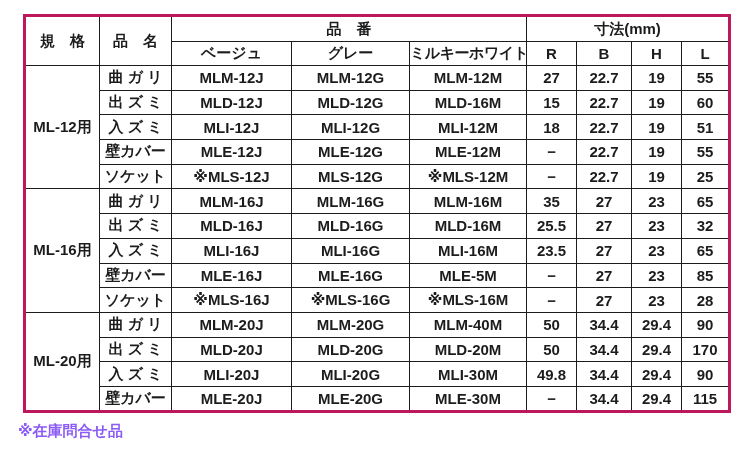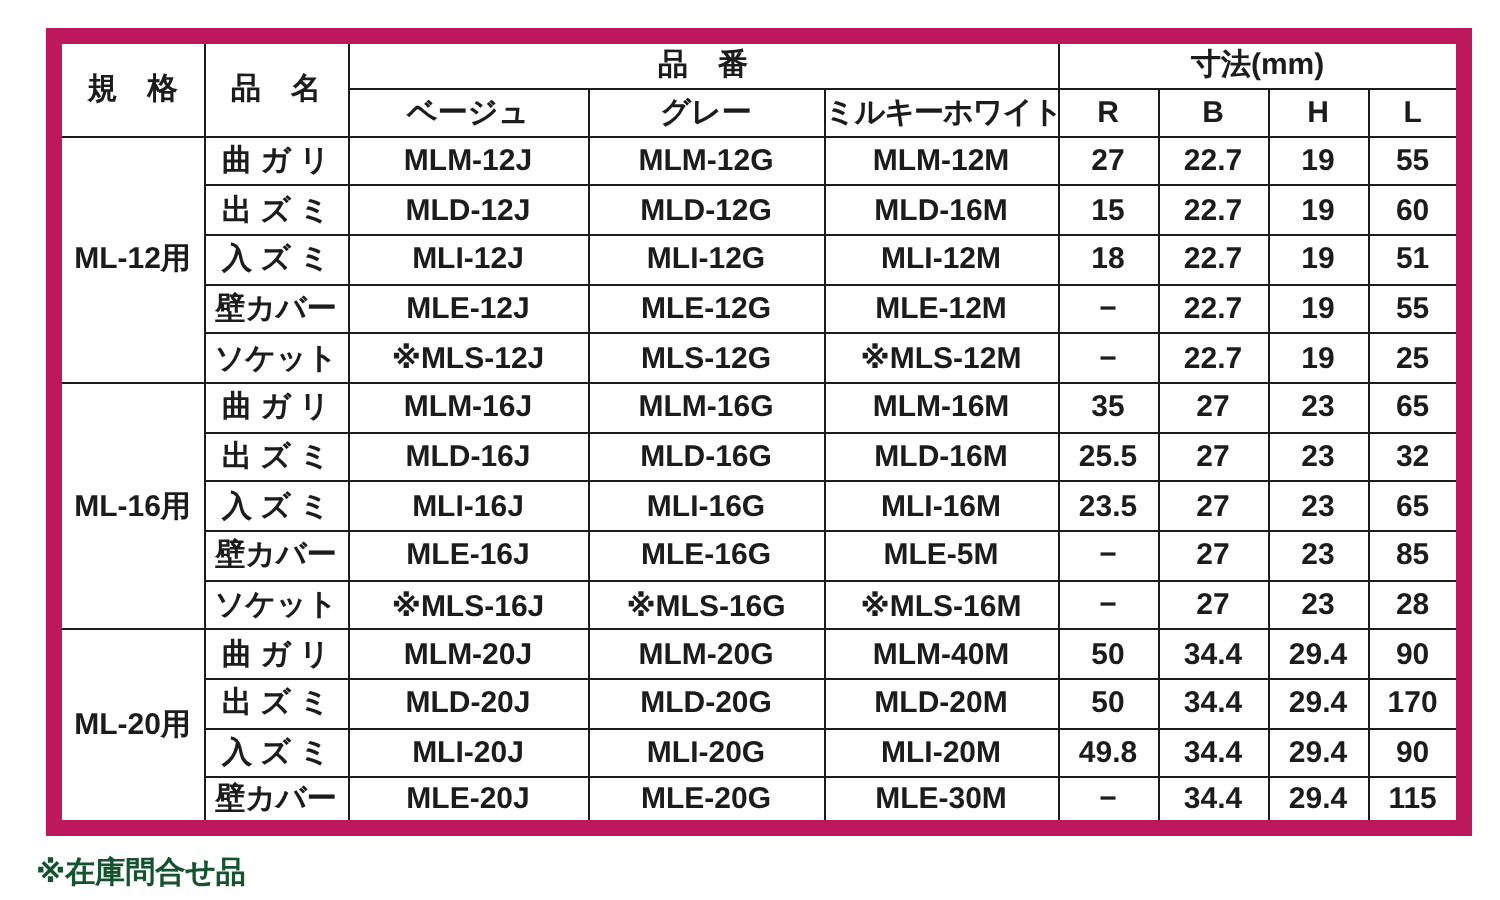--- a/index.html
+++ b/index.html
@@ -9,21 +9,21 @@
     height: 450px;
     background: #ffffff;
     font-family: "Liberation Sans", "DejaVu Sans", sans-serif;
     color: #1c1c1c;
   }
   .spec-table {
     border-collapse: collapse;
     table-layout: fixed;
     margin: 14px 0 0 23px;
     width: 705px;
-    border: 8px solid #be185d;
+    border: 3px solid #be185d;
   }
   .spec-table th, .spec-table td {
     border: 1px solid #1c1c1c;
     text-align: center;
     vertical-align: middle;
     font-weight: bold;
     font-size: 15px;
     padding: 0;
     white-space: nowrap;
     overflow: hidden;
@@ -40,21 +40,21 @@
   .col-r { width: 50px; }
   .col-b { width: 55px; }
   .col-h { width: 50px; }
   .col-l { width: 48px; }
   .white-hdr { font-size: 13.5px; letter-spacing: -0.5px; }
   .group-cell { font-size: 15px; }
   .footnote {
     margin: 9px 0 0 18px;
     font-size: 15px;
     font-weight: bold;
-    color: #14532d;
+    color: #8b5cf6;
   }
 </style>
 </head>
 <body>
 
 <table class="spec-table">
   <colgroup>
     <col class="col-standard">
       <col class="col-name">
     <col class="col-beige">
@@ -206,21 +206,21 @@
       <td>MLD-20M</td>
       <td>50</td>
       <td>34.4</td>
       <td>29.4</td>
       <td>170</td>
     </tr>
     <tr class="data-row">
       <td>入 ズ ミ</td>
       <td>MLI-20J</td>
       <td>MLI-20G</td>
-      <td>MLI-20M</td>
+      <td>MLI-30M</td>
       <td>49.8</td>
       <td>34.4</td>
       <td>29.4</td>
       <td>90</td>
     </tr>
     <tr class="data-row">
       <td>壁カバー</td>
       <td>MLE-20J</td>
       <td>MLE-20G</td>
       <td>MLE-30M</td>

